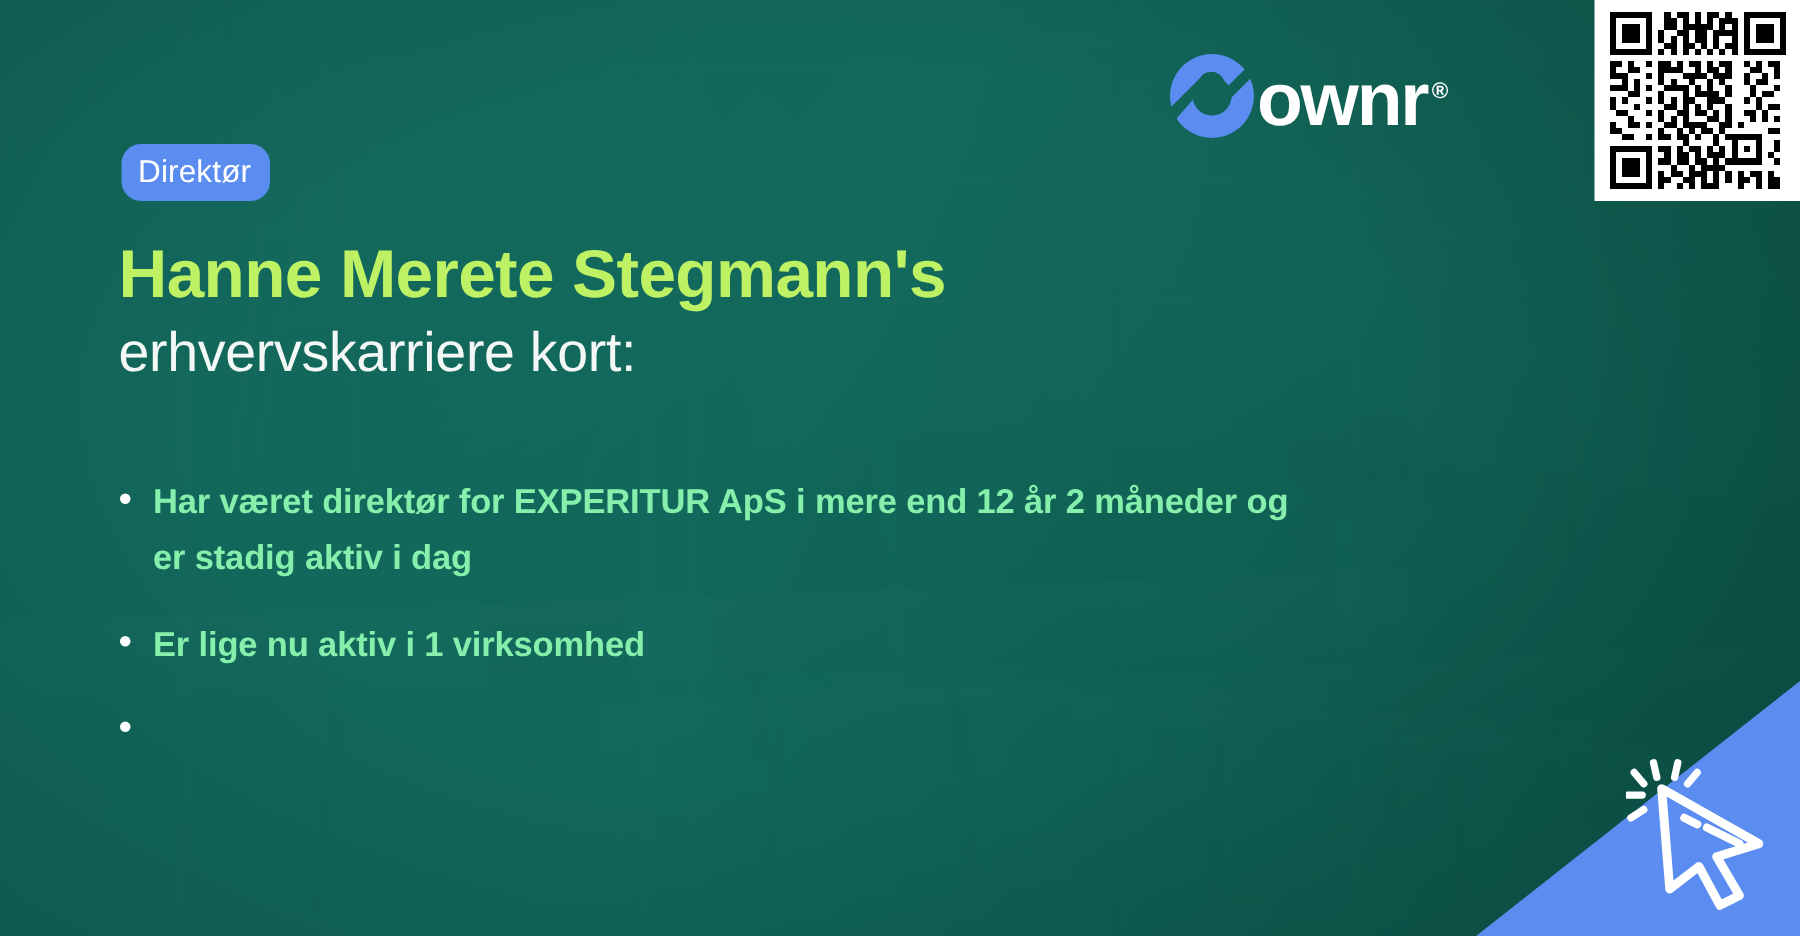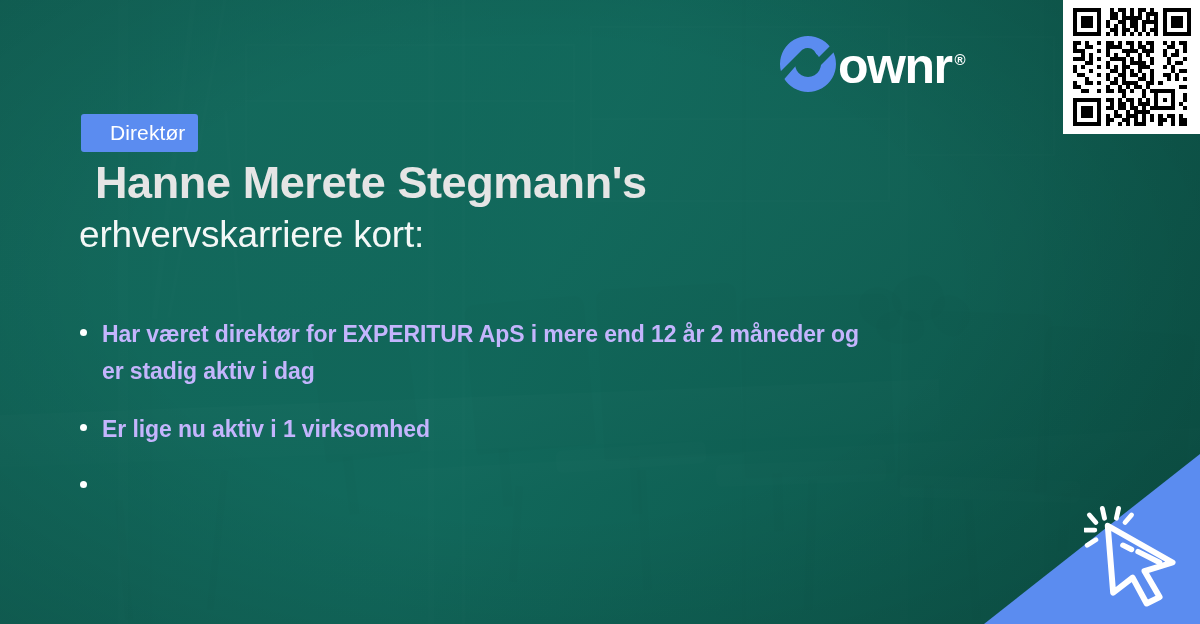--- a/index.html
+++ b/index.html
@@ -105,34 +105,34 @@
   }
   .bg-vignette {
     position:absolute; inset:0;
     background:radial-gradient(ellipse 85% 95% at 45% 45%, rgba(0,0,0,0) 40%, rgba(0,0,0,0.20) 100%);
   }
 
   
   .content { position:absolute; inset:0; }
 
   .badge {
-    position:absolute; left:81px; top:114px;
+    position:absolute; left:81px; top:96px;
     background:#5b8cf0;
     color:#ffffff;
     font-size:21px;
     line-height:1;
-    padding:8px 13px 9px 29px;
-    border-radius:3px;
+    padding:8px 13px 9px 11px;
+    border-radius:13px;
     letter-spacing:0.1px;
     white-space:nowrap;
   }
 
   .headline1 {
-    position:absolute; left:95px; top:158px;
-    color:#e5e5e5;
+    position:absolute; left:79px; top:158px;
+    color:#bef264;
     font-size:45px;
     font-weight:bold;
     letter-spacing:-0.4px;
     line-height:1.1;
     white-space:nowrap;
   }
   .headline2 {
     position:absolute; left:79px; top:214px;
     color:#f3f7f6;
     font-size:37px;
@@ -141,21 +141,21 @@
     line-height:1.12;
     white-space:nowrap;
   }
 
   .bullets {
     position:absolute; left:80px; top:316px; width:790px;
     list-style:none;
   }
   .bullet {
     position:relative;
-    color:#c4b5fd;
+    color:#86efac;
     font-size:23px;
     font-weight:bold;
     line-height:1.62;
     padding-left:22px;
     margin-bottom:20px;
     letter-spacing:-0.1px;
   }
   .bullet:last-child { margin-bottom:0; }
   .bullet .dot {
     position:absolute; left:0; top:13px;

